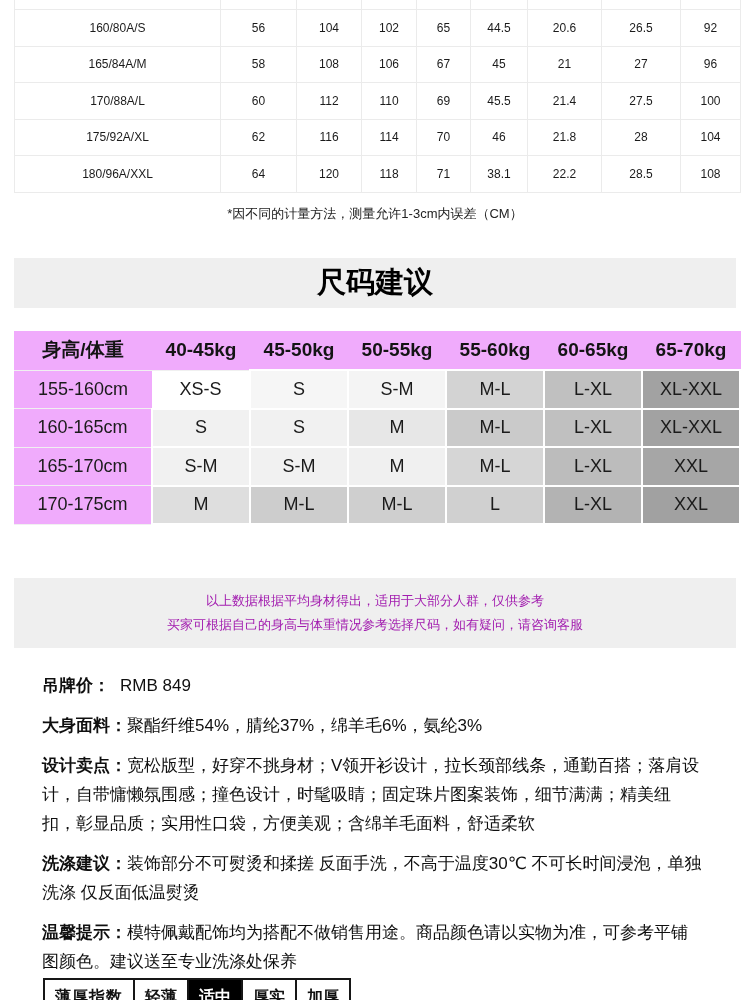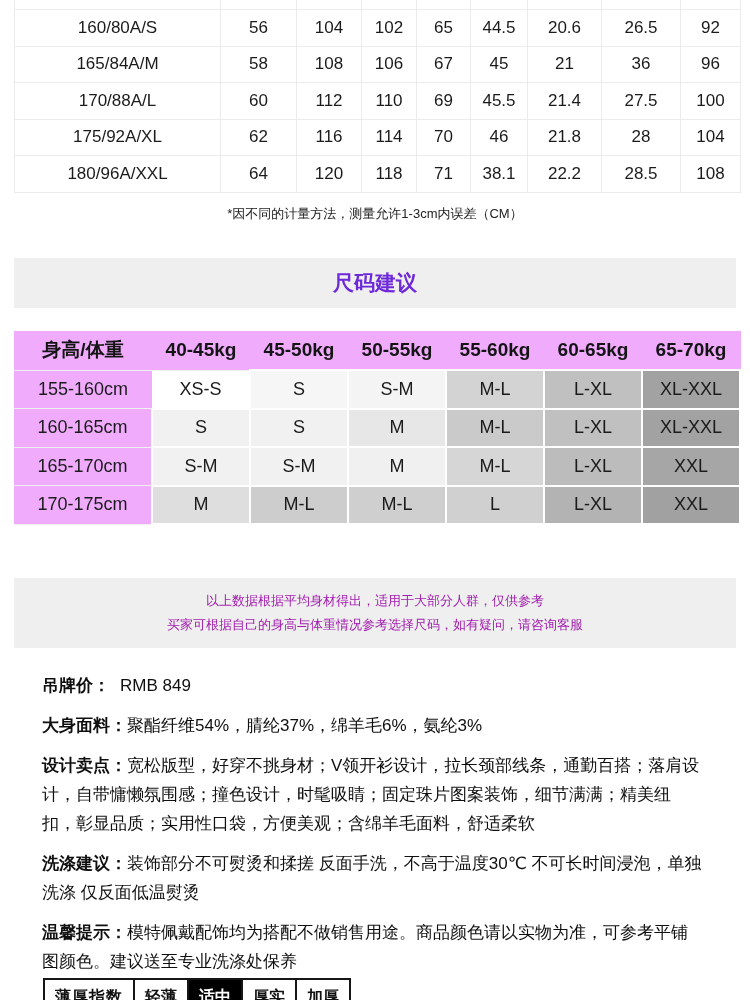--- a/index.html
+++ b/index.html
@@ -8,33 +8,33 @@
     background:#ffffff;color:#151515;
     font-family:"Liberation Sans","DejaVu Sans",sans-serif;
   }
   
   .mtable{
     position:absolute;left:14px;top:-1px;width:726px;
     border-collapse:collapse;table-layout:fixed;background:#fff;
   }
   .mtable td{
     border:1px solid #ebebeb;text-align:center;vertical-align:middle;
-    font-size:17px;color:#1b1b1b;height:35.5px;padding:0;overflow:hidden;white-space:nowrap;
+    font-size:12px;color:#1b1b1b;height:35.5px;padding:0;overflow:hidden;white-space:nowrap;
   }
   .mtable tr.cut-row td{height:10px;border-top:none;}
   
   .footnote{
     position:absolute;left:0;top:205px;width:750px;text-align:center;
     font-size:13px;color:#222;
   }
   
   .banner{
     position:absolute;left:14px;top:258px;width:722px;height:50px;
     background:#efefef;display:flex;align-items:center;justify-content:center;
-    font-size:21px;font-weight:700;color:#6d28d9;
+    font-size:29px;font-weight:700;color:#000000;
   }
   
   .stable{
     position:absolute;left:14px;top:331px;width:726px;
     border-collapse:collapse;table-layout:fixed;background:#f0abfc;
   }
   .stable th{
     font-size:19px;font-weight:600;height:38px;text-align:center;vertical-align:middle;
     color:#141414;border-bottom:1px solid #f0f0f0;padding:0;white-space:nowrap;
   }
@@ -110,21 +110,21 @@
         <td>92</td>
       </tr>
       <tr>
         <td>165/84A/M</td>
         <td>58</td>
         <td>108</td>
         <td>106</td>
         <td>67</td>
         <td>45</td>
         <td>21</td>
-        <td>36</td>
+        <td>27</td>
         <td>96</td>
       </tr>
       <tr>
         <td>170/88A/L</td>
         <td>60</td>
         <td>112</td>
         <td>110</td>
         <td>69</td>
         <td>45.5</td>
         <td>21.4</td>

